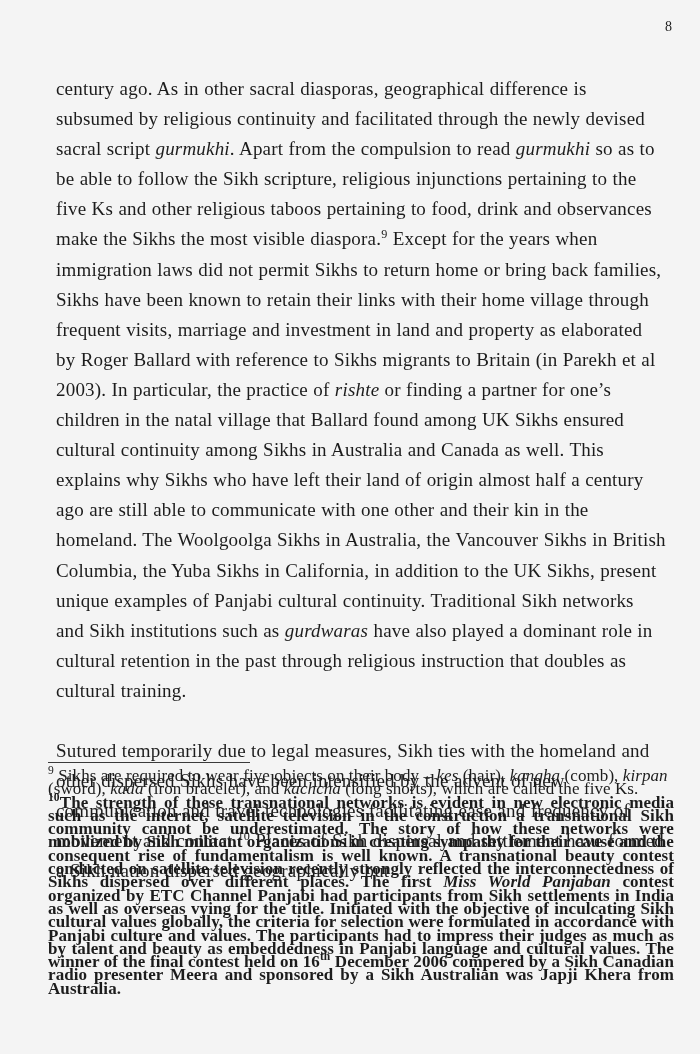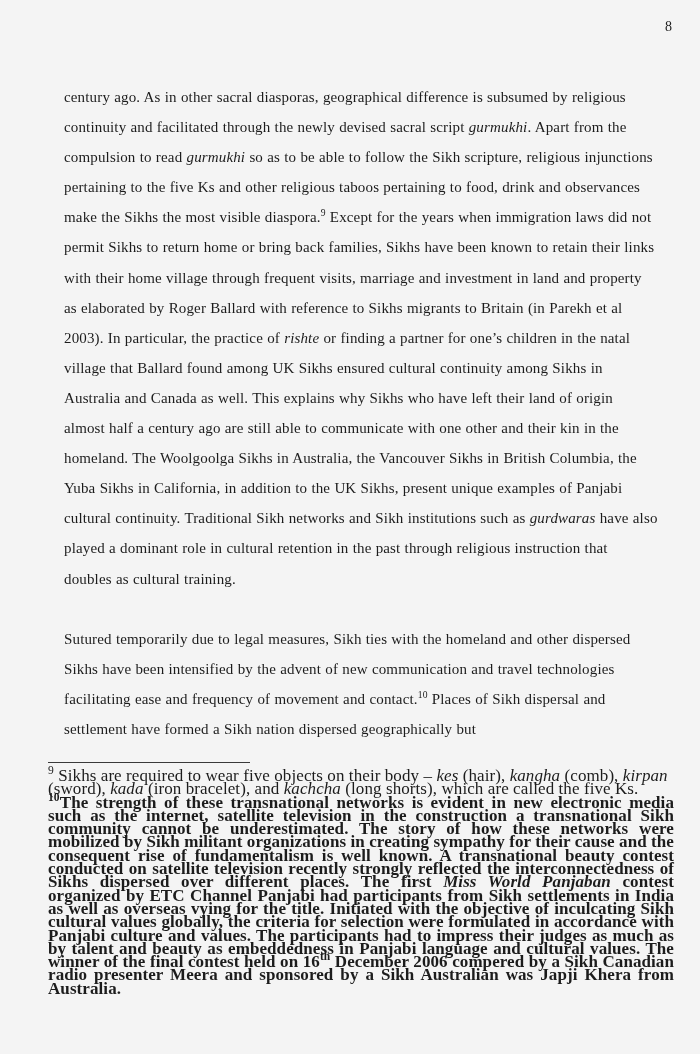--- a/index.html
+++ b/index.html
@@ -40,25 +40,25 @@
 
   
   .body-block {
     position: absolute;
     top: 66px;
     left: 48px;
     width: 626px;
   }
 
   .body-para {
-    font-size: 15px;
+    font-size: 19px;
     line-height: 30.1px;
     text-align: left;
     color: #1c1c1c;
-    margin: 16px;
+    margin: 8px;
     letter-spacing: 0.01em;
     word-spacing: 0.02em;
   }
   .body-para + .body-para {
     margin-top: 30px;
   }
 
   .body-para i {
     font-style: italic;
   }

